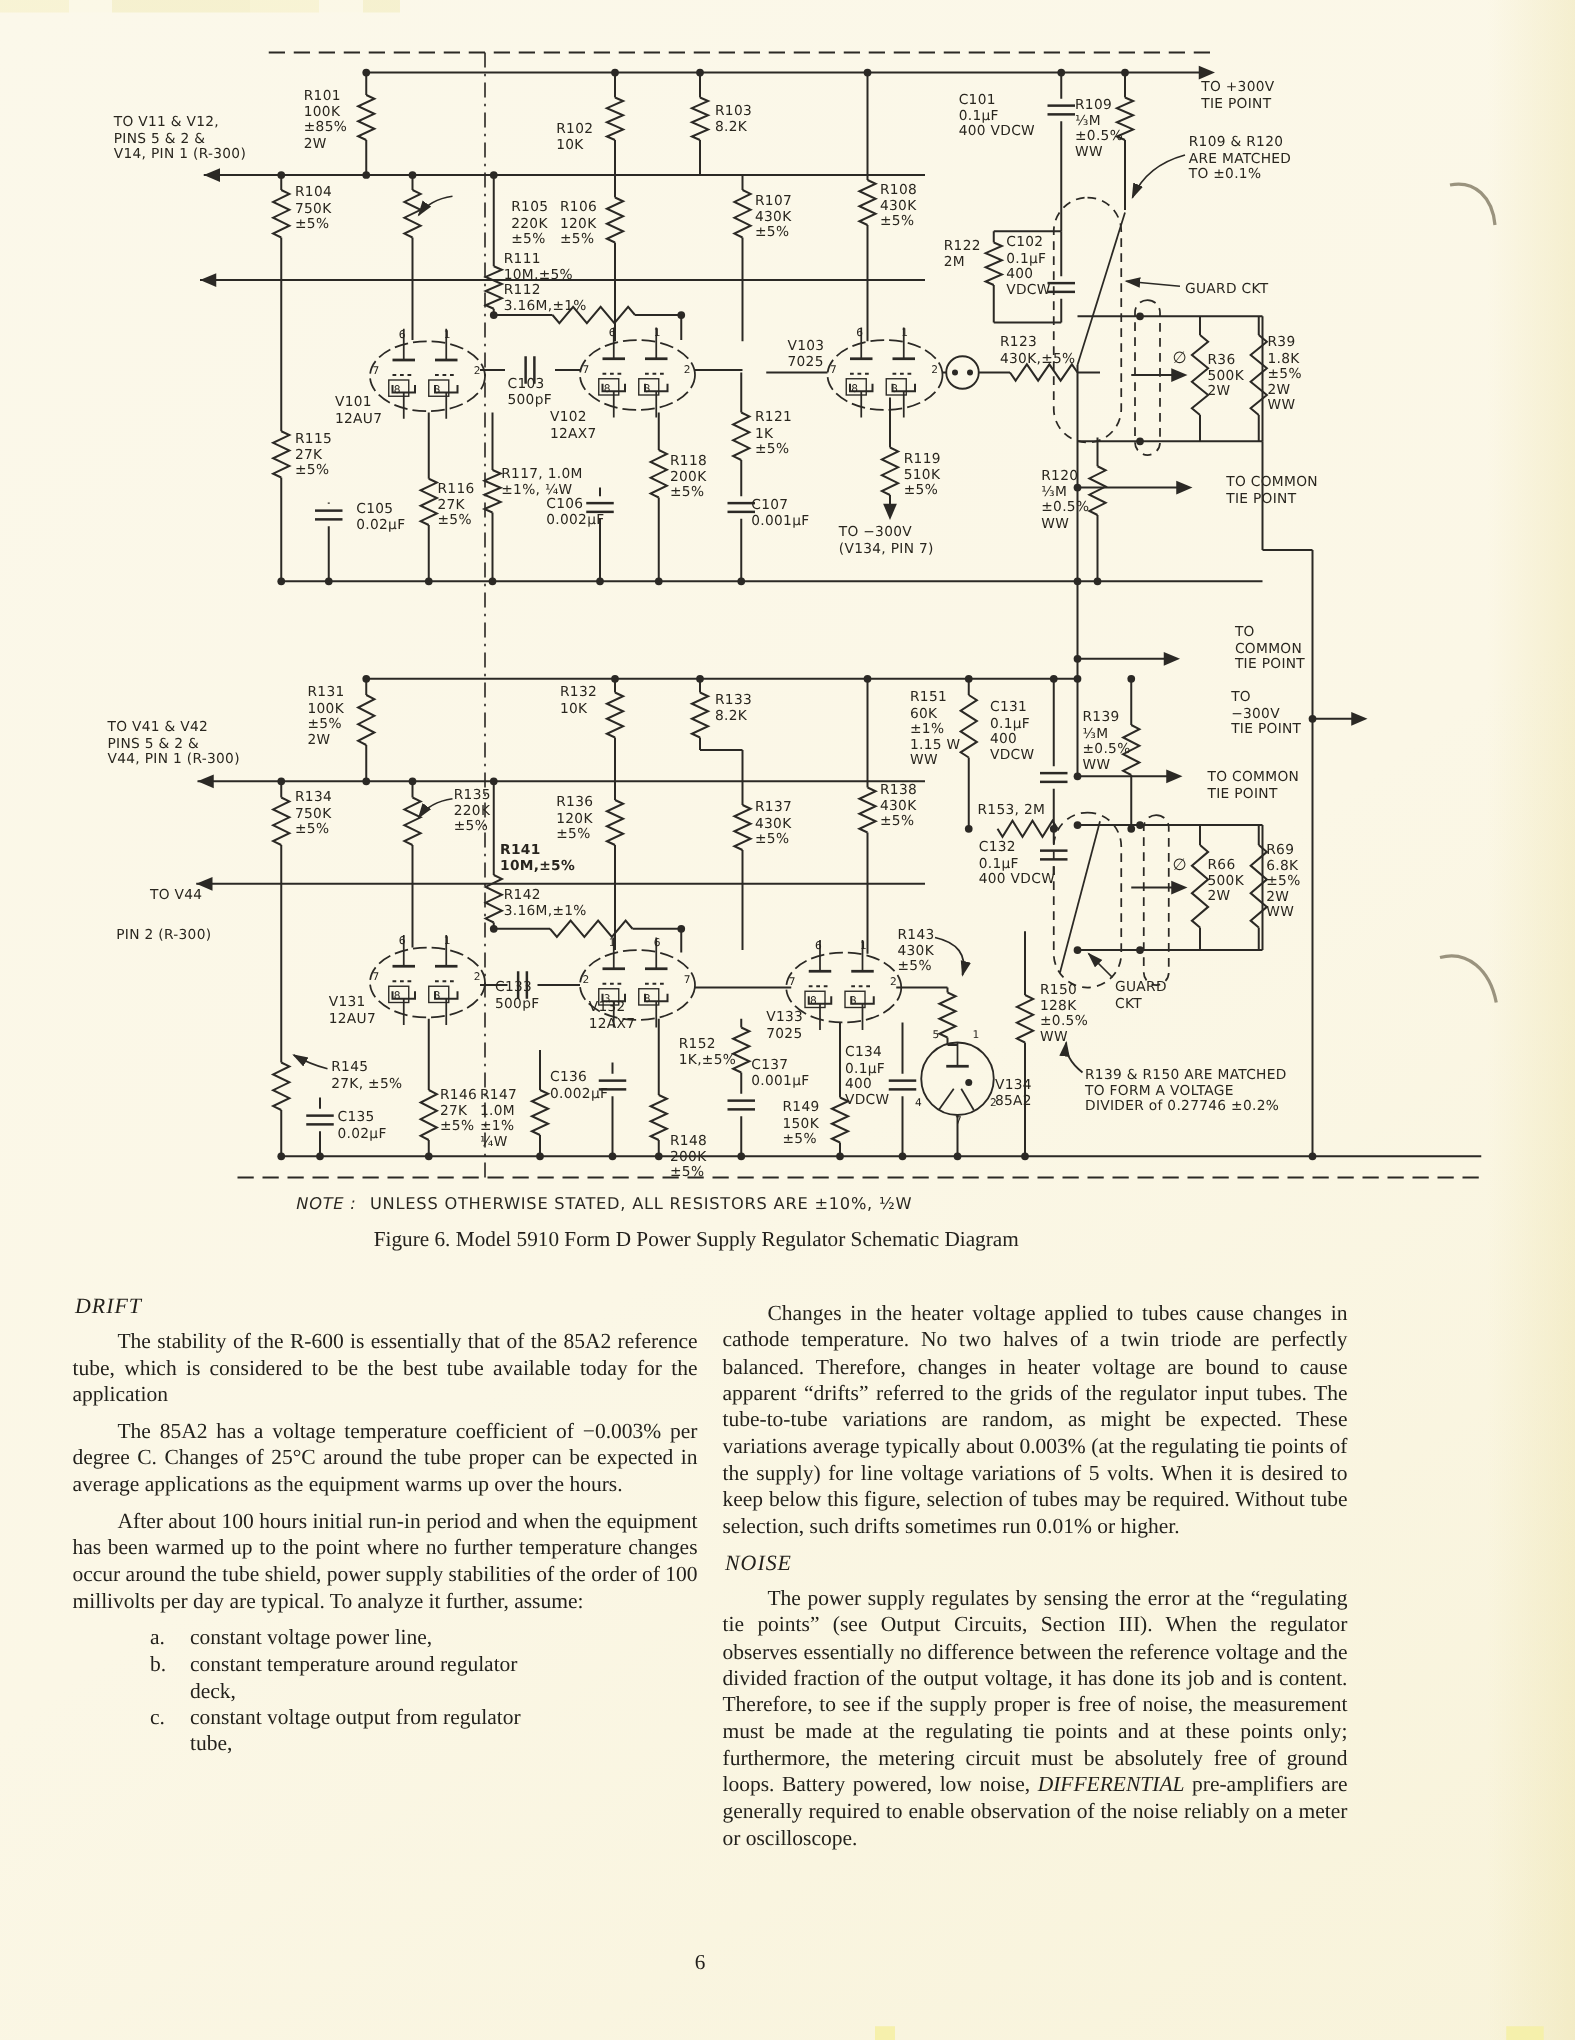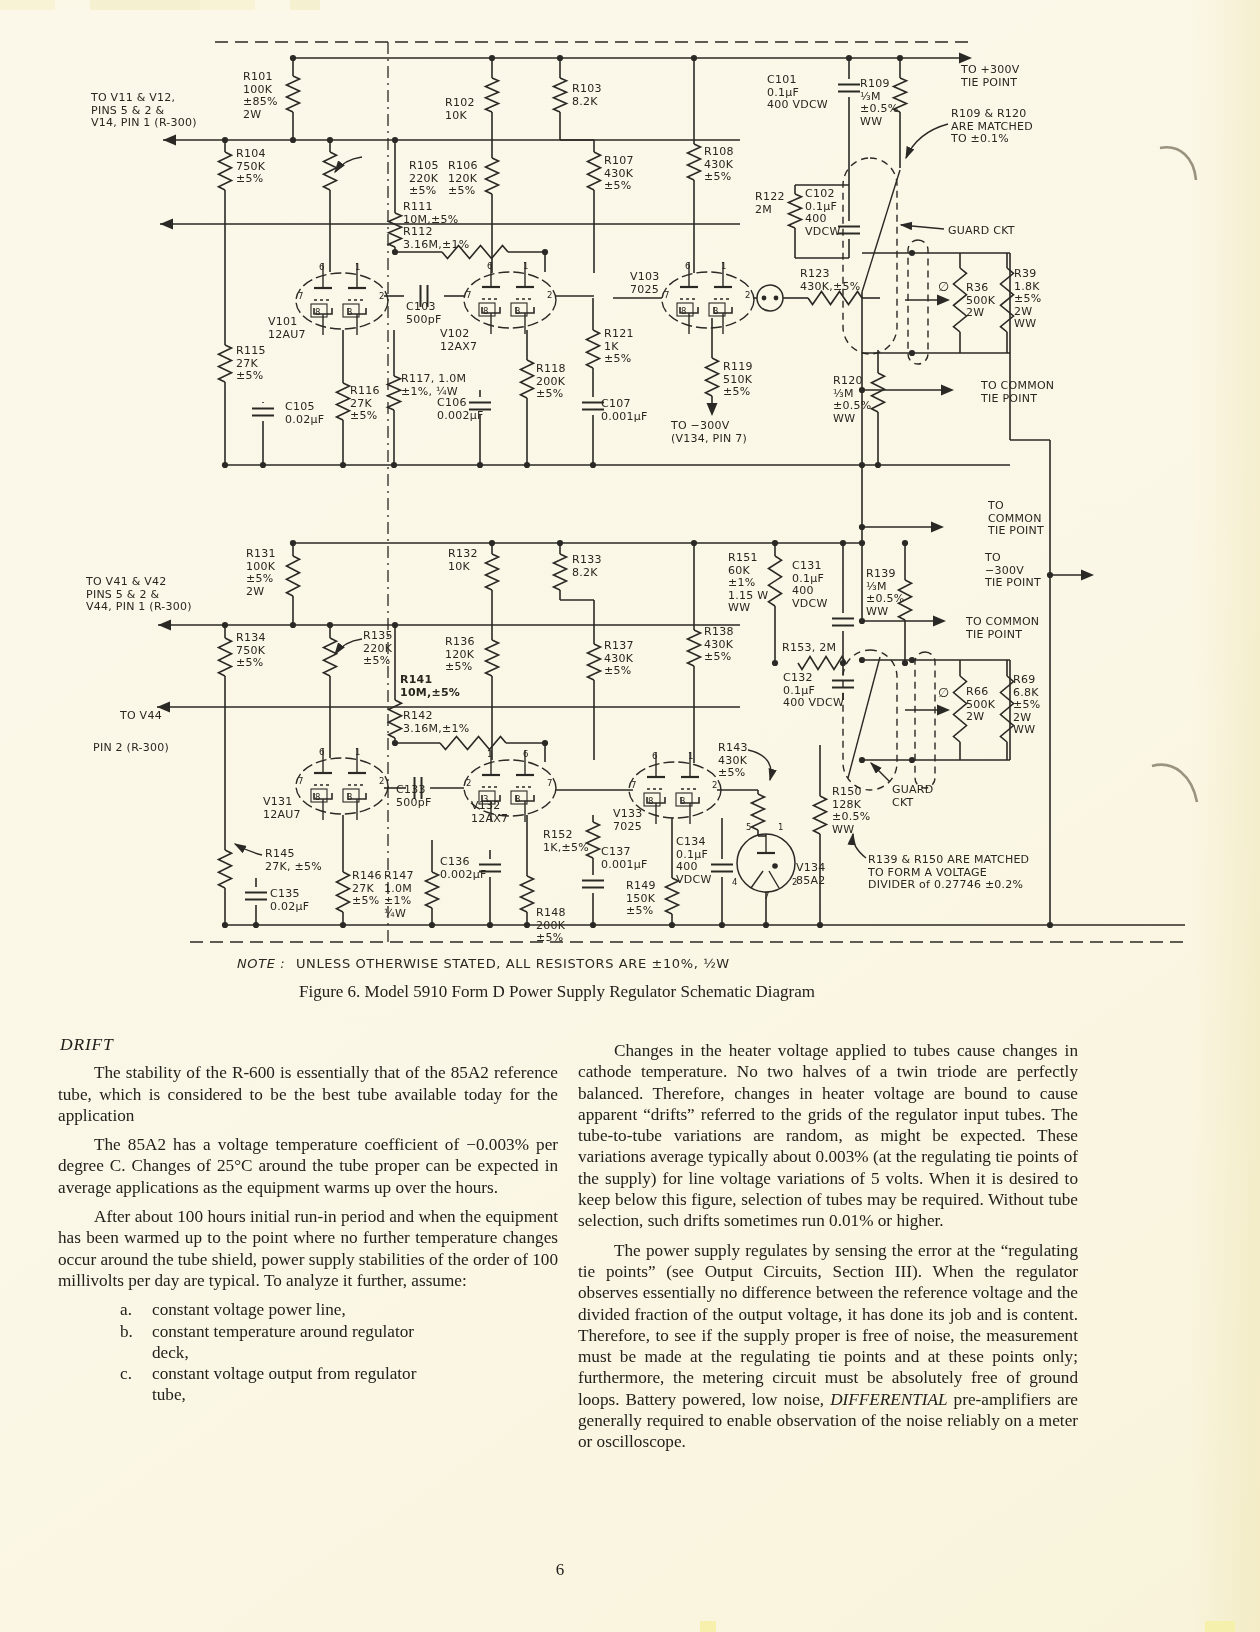--- a/index.html
+++ b/index.html
@@ -756,20 +756,21 @@
       </div>
       <div class="row">
         <span class="mk">c.</span>
         <span class="tx">constant voltage output from regulator tube,</span>
       </div>
     </div>
   </div>
 
   <div class="col" id="col-right">
     <p>Changes in the heater voltage applied to tubes cause changes in cathode temperature. No two halves of a twin triode are perfectly balanced. Therefore, changes in heater voltage are bound to cause apparent “drifts” referred to the grids of the regulator input tubes. The tube-to-tube variations are random, as might be expected. These variations average typically about 0.003% (at the regulating tie points of the supply) for line voltage variations of 5 volts. When it is desired to keep below this figure, selection of tubes may be required. Without tube selection, such drifts sometimes run 0.01% or higher.</p>
+    <h3 class="sec-head" style="margin-top:2px;">NOISE</h3>
     <p><span>The power supply regulates by sensing the error at the “regulating tie points” (see Output Circuits, Section III). When the regulator observes essentially no difference between the reference voltage and the divided fraction of the output voltage, it has done its job and is content. Therefore, to see if the supply proper is free of noise, the measurement must be made at the regulating tie points and at these points only; furthermore, the metering circuit must be absolutely free of ground loops. Battery powered, low noise, </span><i>DIFFERENTIAL</i><span> pre-amplifiers are generally required to enable observation of the noise reliably on a meter or oscilloscope.</span></p>
   </div>
 
   <div class="pageno">6</div>
 
   <div class="bottom-band"></div>
   <div class="bright-spot" style="left:700px;width:16px;"></div>
   <div class="bright-spot" style="left:1205px;width:30px;"></div>
 </div>
 

